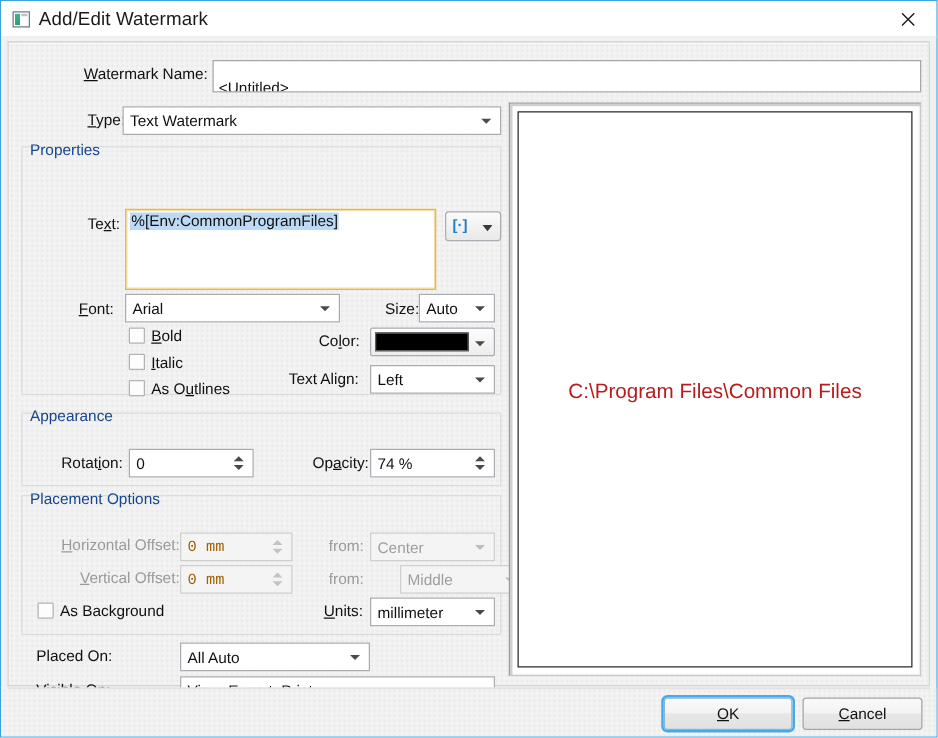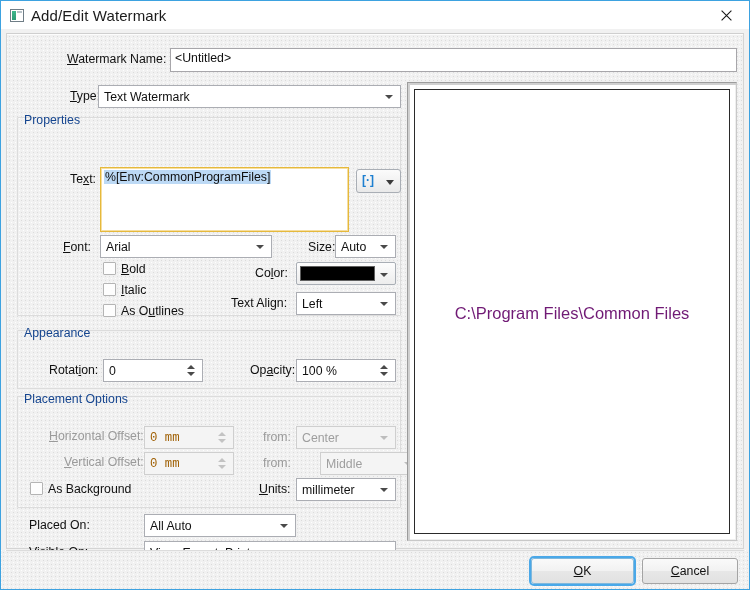--- a/index.html
+++ b/index.html
@@ -128,21 +128,21 @@
   }
 
   
   .tb {
     position: absolute;
     box-sizing: border-box;
     background: #ffffff;
     border: 1px solid #a7a6aa;
     font-size: 12.3px;
     color: #101010;
-    padding: 0 4px;
+    padding: 12px 4px;
     line-height: 18px;
     overflow: hidden;
     white-space: nowrap;
   }
 
   
   #text-area {
     position: absolute;
     left: 93px; top: 133px;
     width: 249px; height: 65px;
@@ -302,21 +302,21 @@
     background: #ffffff;
     border: 1px solid #2a2a2a;
   }
   #preview-text {
     position: absolute;
     left: 0; right: 0;
     top: 214px;
     text-align: center;
     font-family: "Liberation Sans", sans-serif;
     font-size: 16.5px;
-    color: #701a75;
+    color: #b91c1c;
     white-space: nowrap;
   }
 
   
   .btn {
     position: absolute;
     box-sizing: border-box;
     background: linear-gradient(180deg,#fafafa 0%,#f2f2f2 48%,#e7e7e7 50%,#e1e1e1 100%);
     border: 1px solid #a4a4a4;
     border-radius: 3px;
@@ -415,21 +415,21 @@
 
       <div class="lbl" style="left:42px; top:329px;">Rotat<u>i</u>on:</div>
       <div class="spin" style="left:96px; top:325px; width:100px; height:23px;">
         <span>0</span>
         <span class="up"></span>
         <span class="dn"></span>
       </div>
 
       <div class="lbl" style="left:243px; top:329px;">Op<u>a</u>city:</div>
       <div class="spin" style="left:289px; top:325px; width:100px; height:23px;">
-        <span>100 %</span>
+        <span>74 %</span>
         <span class="up"></span>
         <span class="dn"></span>
       </div>
 
       <div class="group" style="left:10px; top:362px; width:384px; height:112px;"></div>
       <div class="group-title tex" style="left:14px; top:358px;">Placement Options</div>
 
       <div class="lbl dim" style="left:42px; top:395px;"><u>H</u>orizontal Offset:</div>
       <div class="spin disabled" style="left:137px; top:392px; width:90px; height:23px;">
         <span>0 mm</span>

